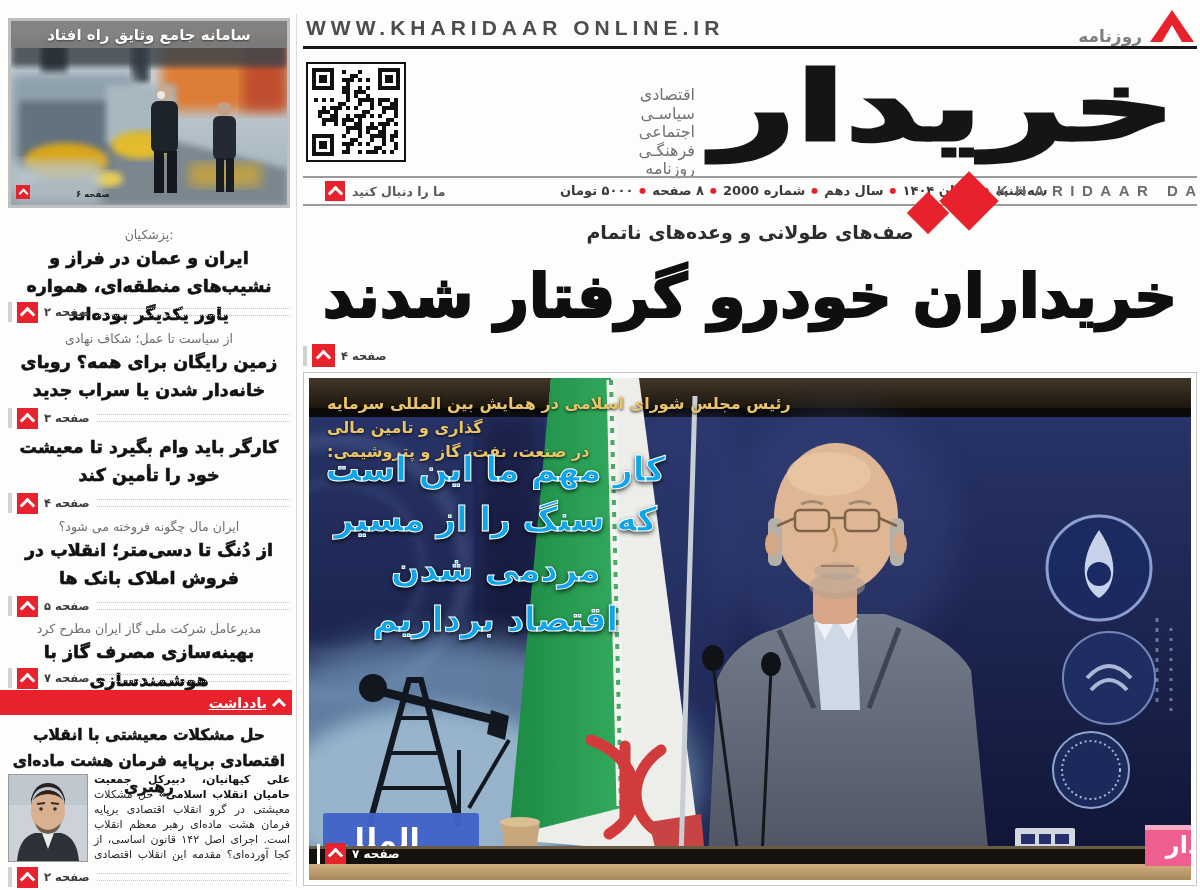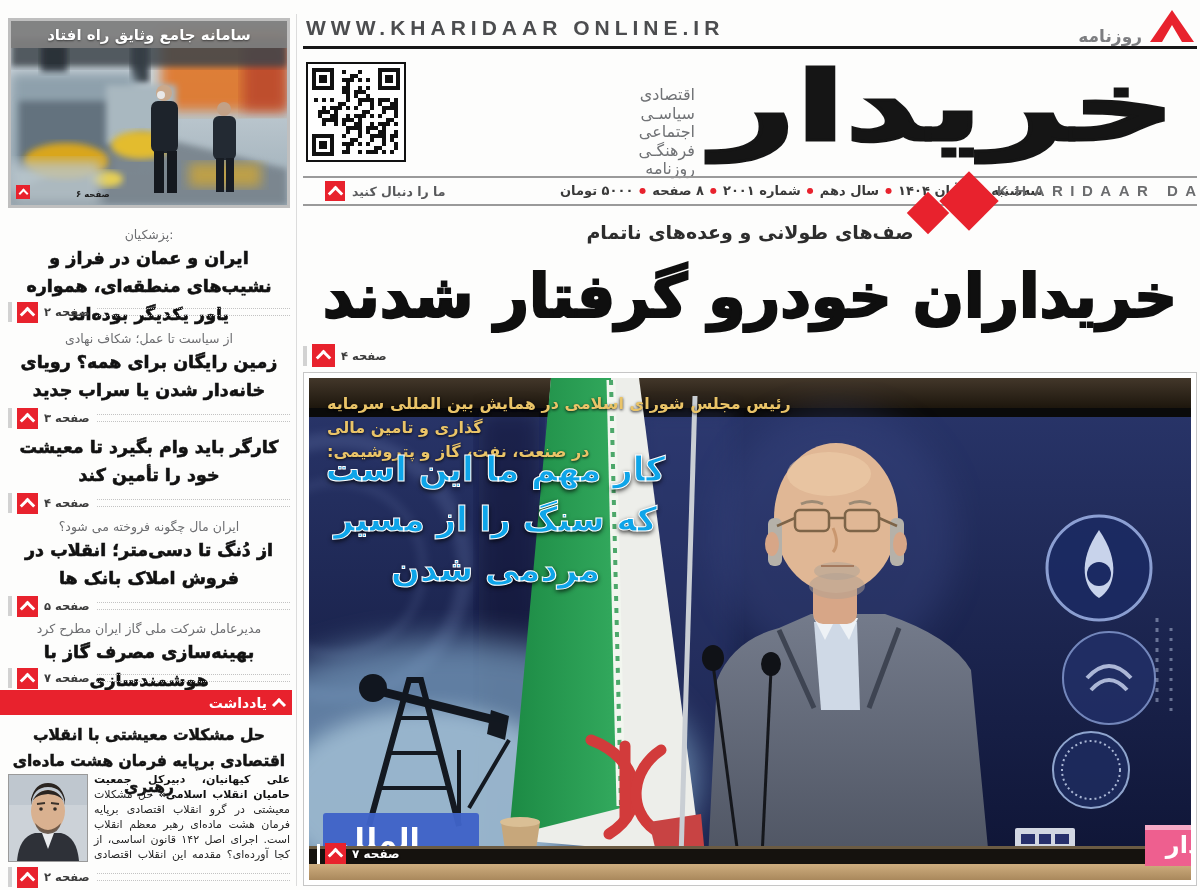--- a/index.html
+++ b/index.html
@@ -69,21 +69,21 @@
                 display:flex;align-items:center;justify-content:center;z-index:2;}
   .factory-band span{color:#fff;font-size:15px;font-weight:bold;text-shadow:0 1px 2px rgba(0,0,0,.5);}
   .factory-badge{position:absolute;left:5px;bottom:6px;display:flex;align-items:flex-end;direction:ltr;z-index:2;gap:42px;}
   .factory-badge .lbl{font-size:8.5px;font-weight:bold;color:#1d1d1d;margin-left:4px;}
   .sb-kicker{width:282px;text-align:center;font-size:12.5px;color:#6d6e71;}
   .sb-title{width:282px;text-align:center;font-size:17.5px;font-weight:bold;color:#121212;
             line-height:28px;direction:rtl;-webkit-text-stroke:.6px #121212;}
   .sb-badge{left:8px;width:282px;height:22px;}
   .note-band{left:0;top:690px;width:292px;height:25px;background:#e8222d;display:flex;align-items:center;
              justify-content:flex-end;padding-right:8px;box-sizing:border-box;}
-  .note-band span{color:#fff;font-size:14px;font-weight:bold;margin-right:7px;}
+  .note-band span{color:#fff;font-size:14px;font-weight:bold;margin-right:7px;text-decoration:underline;}
   .note-band .chv{border-color:#fff;width:7px;height:7px;}
   .note-title{left:8px;top:722px;width:282px;text-align:center;font-size:15.5px;font-weight:bold;
               color:#141414;line-height:26px;direction:rtl;-webkit-text-stroke:.5px #141414;}
   .note-body{left:8px;top:772px;width:282px;height:92px;direction:rtl;text-align:justify;
              font-size:11px;color:#262626;line-height:15px;overflow:hidden;}
   .note-photo{float:left;width:80px;height:88px;border:1px solid #9a9a9a;margin:2px 6px 2px 0;
               box-sizing:border-box;background:#ccd2d8;}
   .note-body b{font-weight:bold;color:#111;}
 </style>
 </head>
@@ -267,21 +267,21 @@
     <span class="rbox" style="width:20px;height:20px;">
         <i class="chv"></i>
       </span>
     <span class="daterow-label">ما را دنبال کنید</span>
   </div>
 
   <div class="abs dl" style="left:560px;top:183px;">
     <span>سه‌شنبه</span>
     <span>۶ آبان ۱۴۰۴</span>
     <span>سال دهم</span>
-    <span>شماره ۲۰۰۱</span>
+    <span>شماره 2000</span>
     <span>۸ صفحه</span>
     <span>۵۰۰۰ تومان</span>
   </div>
 
   <div class="abs brand-en" style="left:997px;top:182px;">KHARIDAAR DAILY</div>
 
   <div class="dmd" style="left:948px;top:180px;width:42px;height:42px;z-index:5;"></div>
   <div class="dmd" style="left:913px;top:198px;width:30px;height:30px;z-index:5;"></div>
 
   <div class="abs headline rtl">خریداران خودرو گرفتار شدند</div>
@@ -442,20 +442,21 @@
       </svg>
 
       
       <div class="cap-gold">
         <div>رئیس مجلس شورای اسلامی در همایش بین المللی سرمایه گذاری و تامین مالی</div>
         <div>در صنعت، نفت، گاز و پتروشیمی:</div>
       </div>
       <div class="quote">
         <div>کار مهم ما این است</div>
         <div>که سنگ را از مسیر مردمی شدن</div>
+        <div>اقتصاد برداریم</div>
       </div>
 
       <div class="img-badge">
         <span class="wbar"></span>
         <span class="rbox" style="width:21px;height:21px;">
             <i class="chv"></i>
           </span>
         <span class="lbl">صفحه ۷</span>
       </div>
 

